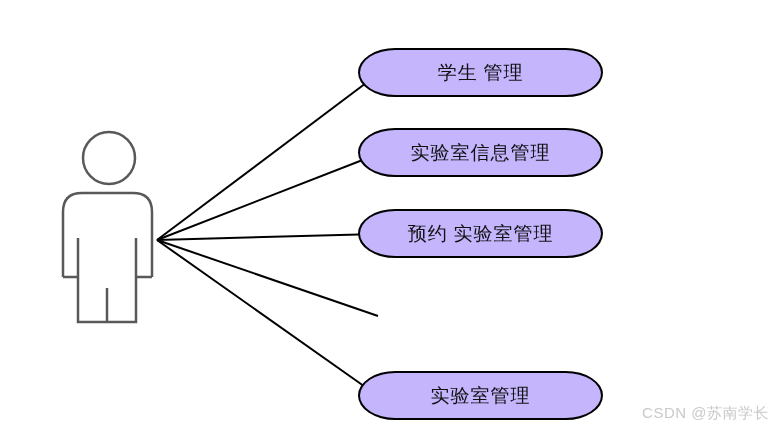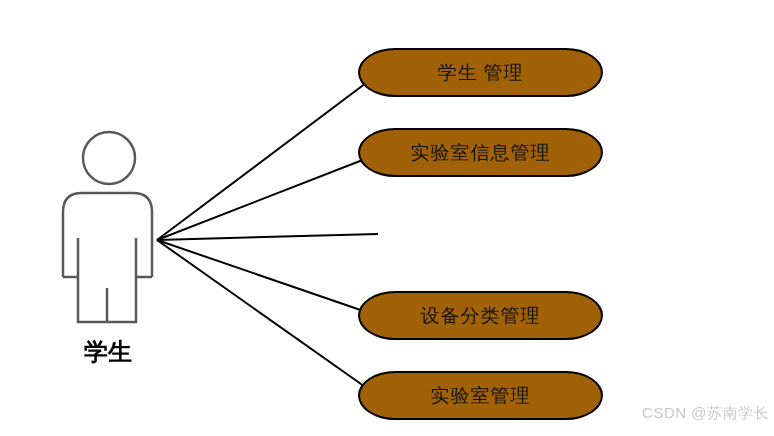--- a/index.html
+++ b/index.html
@@ -21,21 +21,21 @@
     top: 0;
     width: 774px;
     height: 436px;
   }
   .usecase {
     position: absolute;
     left: 358px;
     width: 245px;
     height: 49px;
     box-sizing: border-box;
-    background: #a16207;
+    background: #c4b5fd;
     border: 2px solid #000000;
     border-radius: 38px / 25px;
     display: flex;
     align-items: center;
     justify-content: center;
     font-family: "Liberation Serif", "DejaVu Serif", serif;
     font-size: 19px;
     color: #111111;
     letter-spacing: 1px;
     white-space: pre;
@@ -90,24 +90,23 @@
       <path fill="none" d="M107,288 L107,322"></path>
     </g>
   </svg>
 
   <div class="usecase uc1">
     <span>学生 管理</span>
   </div>
   <div class="usecase uc2">
     <span>实验室信息管理</span>
   </div>
-  <div class="usecase uc4">
-    <span>设备分类管理</span>
+  <div class="usecase uc3">
+    <span>预约 实验室管理</span>
   </div>
   <div class="usecase uc5">
     <span>实验室管理</span>
   </div>
 
-  <div class="actor-label">学生</div>
 
   <div class="watermark">CSDN @苏南学长</div>
 
 </div>
 
 </body></html>

